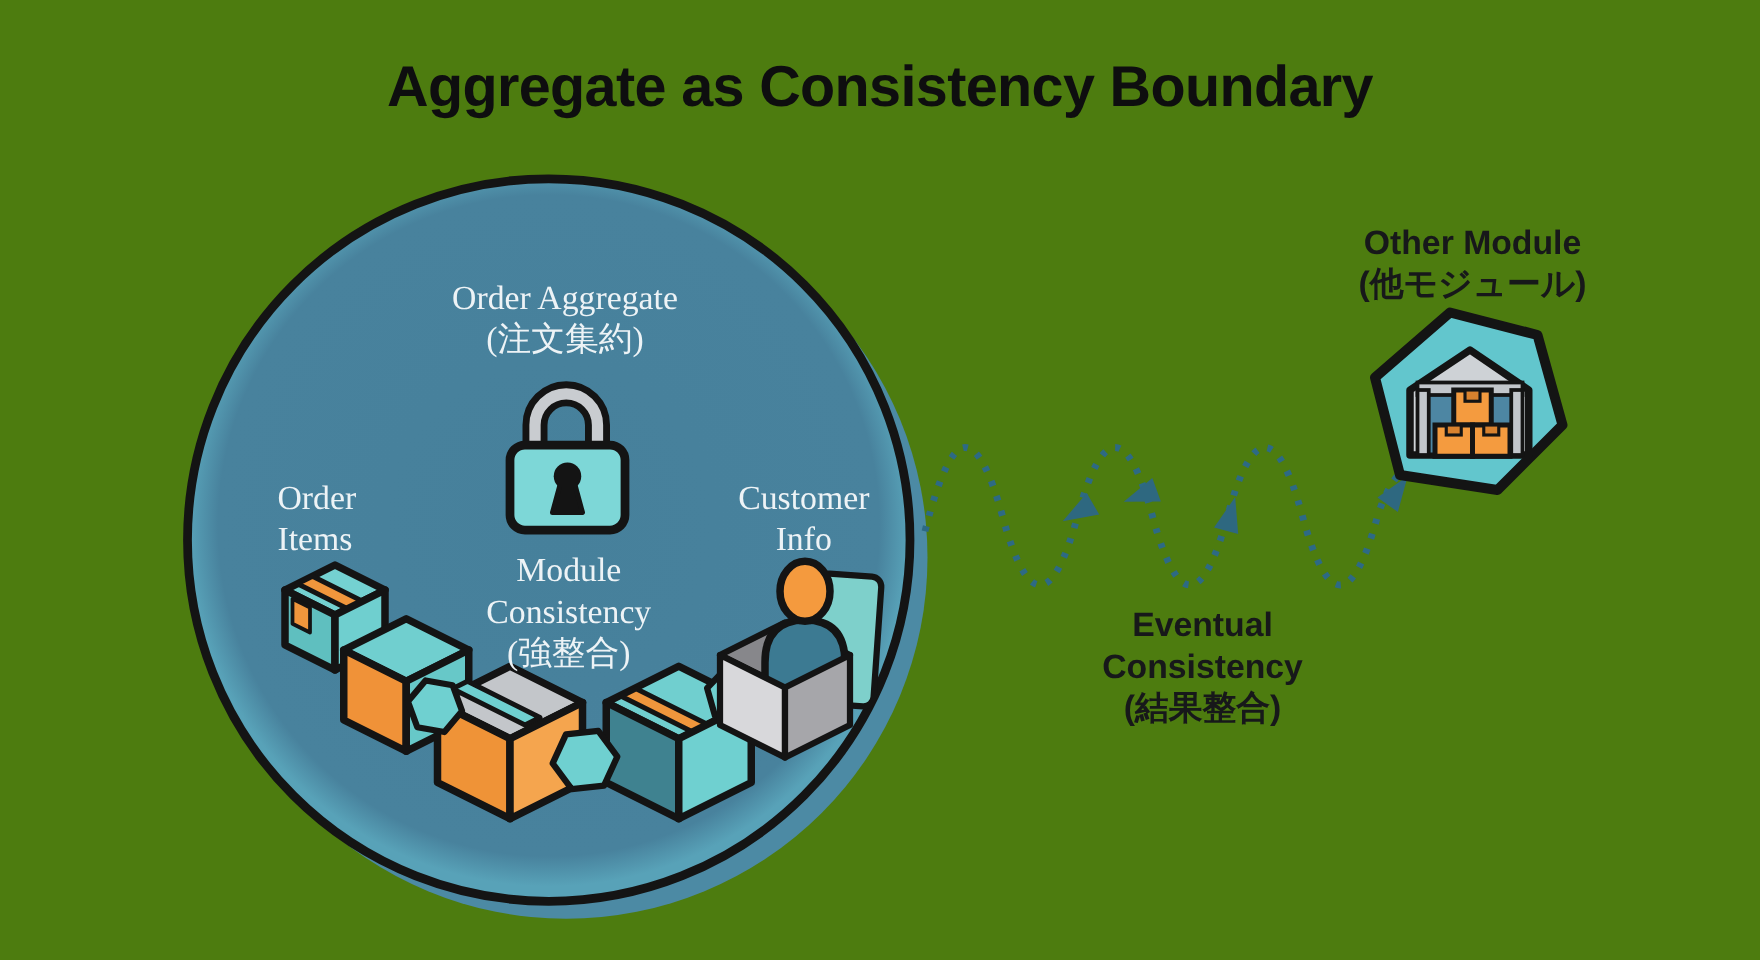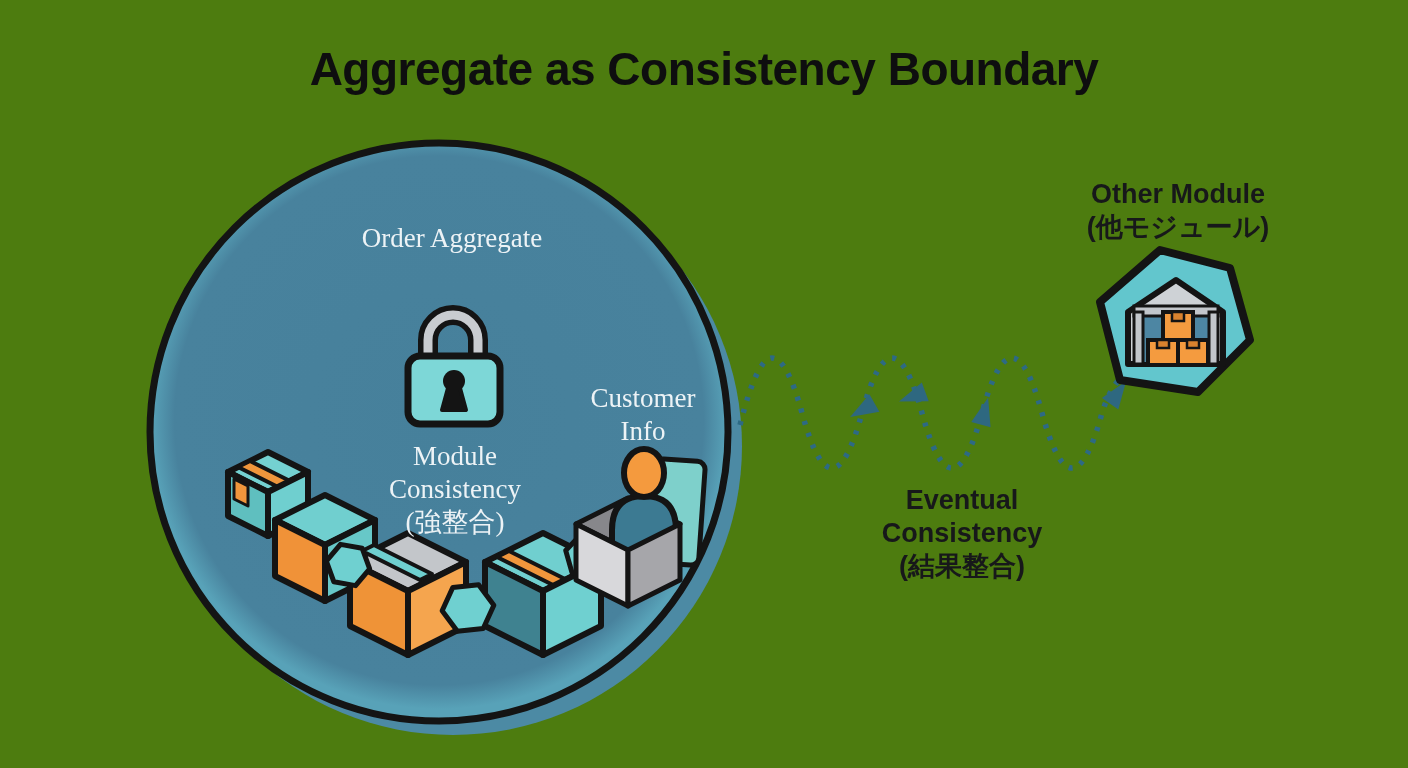--- a/index.html
+++ b/index.html
@@ -126,22 +126,24 @@
           <rect x="1187" y="340" width="12" height="8" fill="#d9822e" stroke="#141414" stroke-width="2.5"></rect>
         </g>
       </g>
     </g>
   </svg>
 
   <div class="title">Aggregate as Consistency Boundary</div>
 
   <div class="lbl center white lab27" style="left:452px;top:222px;width:320px;">
     <span>Order Aggregate</span>
+    <span>(注文集約)</span>
   </div>
 
+  <div class="lbl white lab27" style="left:222px;top:382px;width:110px;">Order Items</div>
 
   <div class="lbl center white lab27" style="left:643px;top:382px;width:150px;">Customer Info</div>
 
   <div class="lbl center white lab27" style="left:455px;top:440px;width:185px;">
     <span>Module Consistency</span>
     <span>(強整合)</span>
   </div>
 
   <div class="lbl center dark lab27b" style="left:962px;top:484px;width:210px;">
     <span>Eventual Consistency</span>

